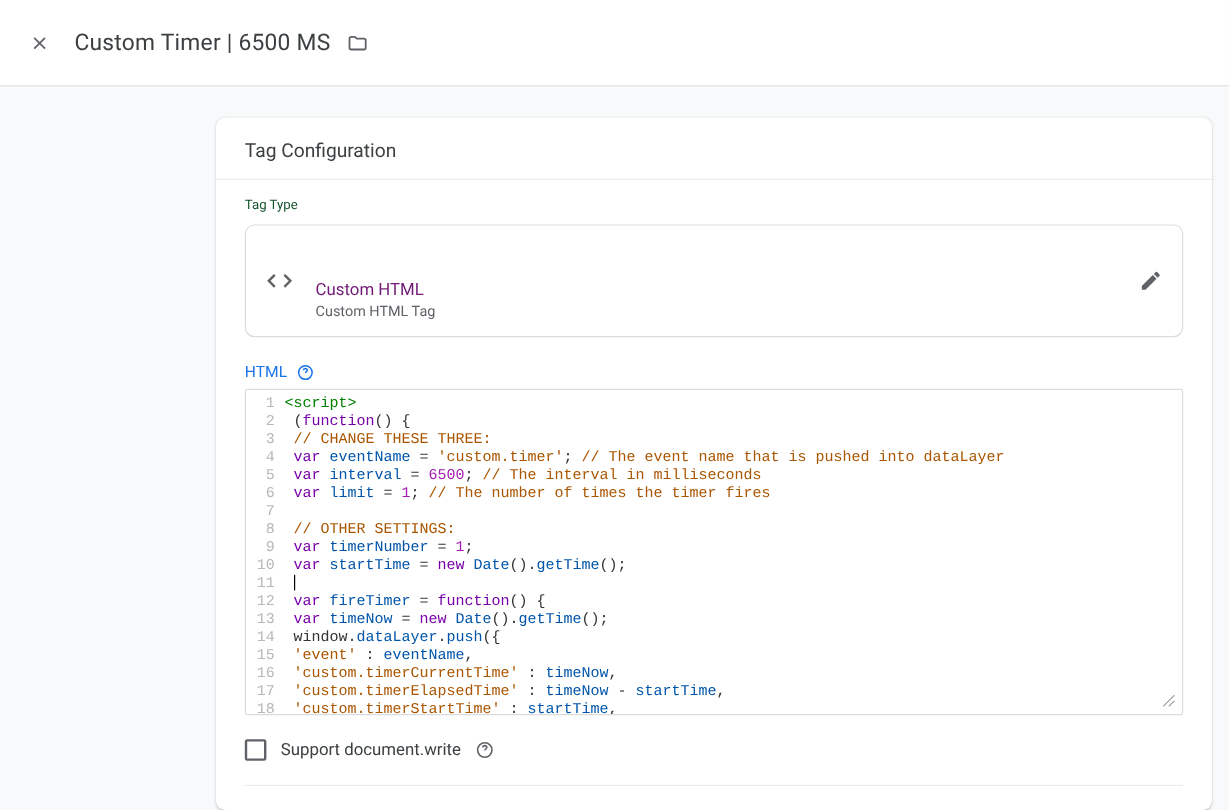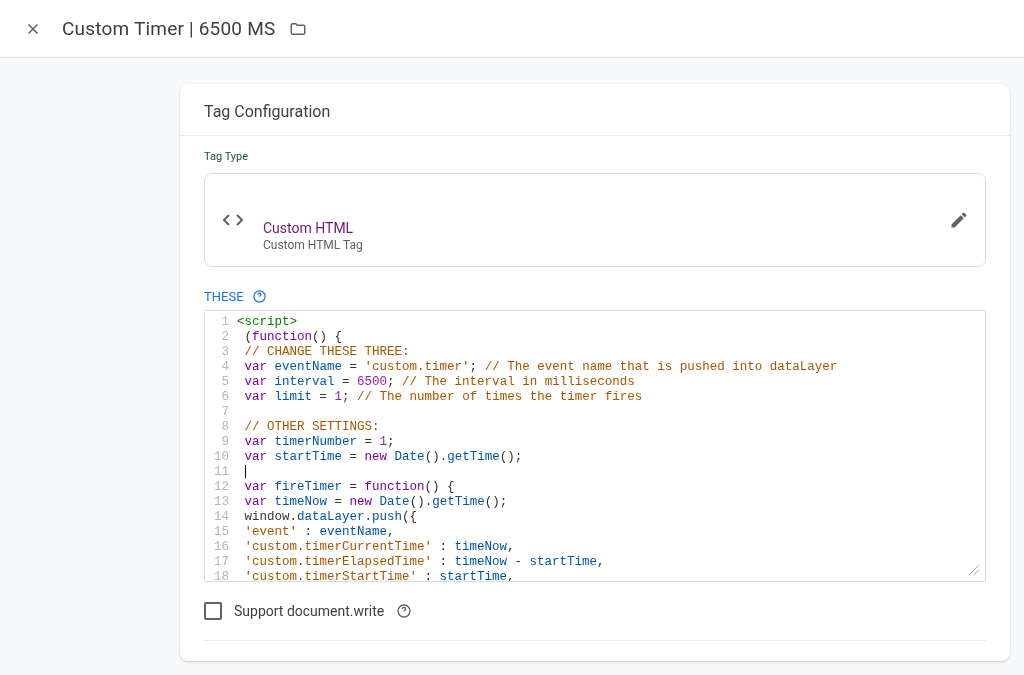--- a/index.html
+++ b/index.html
@@ -5,21 +5,21 @@
     * { margin: 0; padding: 0; box-sizing: border-box; }
     body {
       font-family: -apple-system, BlinkMacSystemFont, "Segoe UI", Roboto, Arial, sans-serif;
       background: #f8f9fa;
       width: 1024px;
       height: 675px;
       overflow: hidden;
     }
     .header {
       background: #fff;
-      height: 58px;
+      height: 72px;
       display: flex;
       align-items: center;
       padding: 0 24px;
       border-bottom: 1px solid #e0e0e0;
     }
     .close-icon { width: 18px; height: 18px; cursor: pointer; color: #5f6368; margin-right: 20px; flex-shrink: 0; }
     .page-title { font-size: 19px; color: #3c4043; letter-spacing: 0.2px; }
     .folder-icon { margin-left: 14px; width: 18px; height: 18px; color: #5f6368; cursor: pointer; }
     .main {
       padding: 26px 0 0 180px;
@@ -120,21 +120,21 @@
         <div>
           <div class="tag-type-name">Custom HTML</div>
           <div class="tag-type-desc">Custom HTML Tag</div>
         </div>
         <svg class="edit-btn" viewBox="0 0 24 24" fill="currentColor">
             <path d="M3 17.25V21h3.75l11-11-3.75-3.75-11 11zM20.7 7.04a1 1 0 000-1.41l-2.34-2.34a1 1 0 00-1.41 0l-1.83 1.83 3.75 3.75 1.83-1.83z"></path>
           </svg>
       </div>
 
       <div class="html-label-row">
-        <span class="html-label">THESE</span>
+        <span class="html-label">HTML</span>
         <svg class="help-icon-sm" viewBox="0 0 24 24" fill="none" stroke="currentColor" stroke-width="2">
             <circle cx="12" cy="12" r="9"></circle>
             <path d="M9.5 9a2.5 2.5 0 115 0c0 1.5-2.5 2-2.5 3.5M12 17h.01"></path>
           </svg>
       </div>
 
       <div class="code-editor">
         <div class="gutter" id="gutter">1
 2
 3

